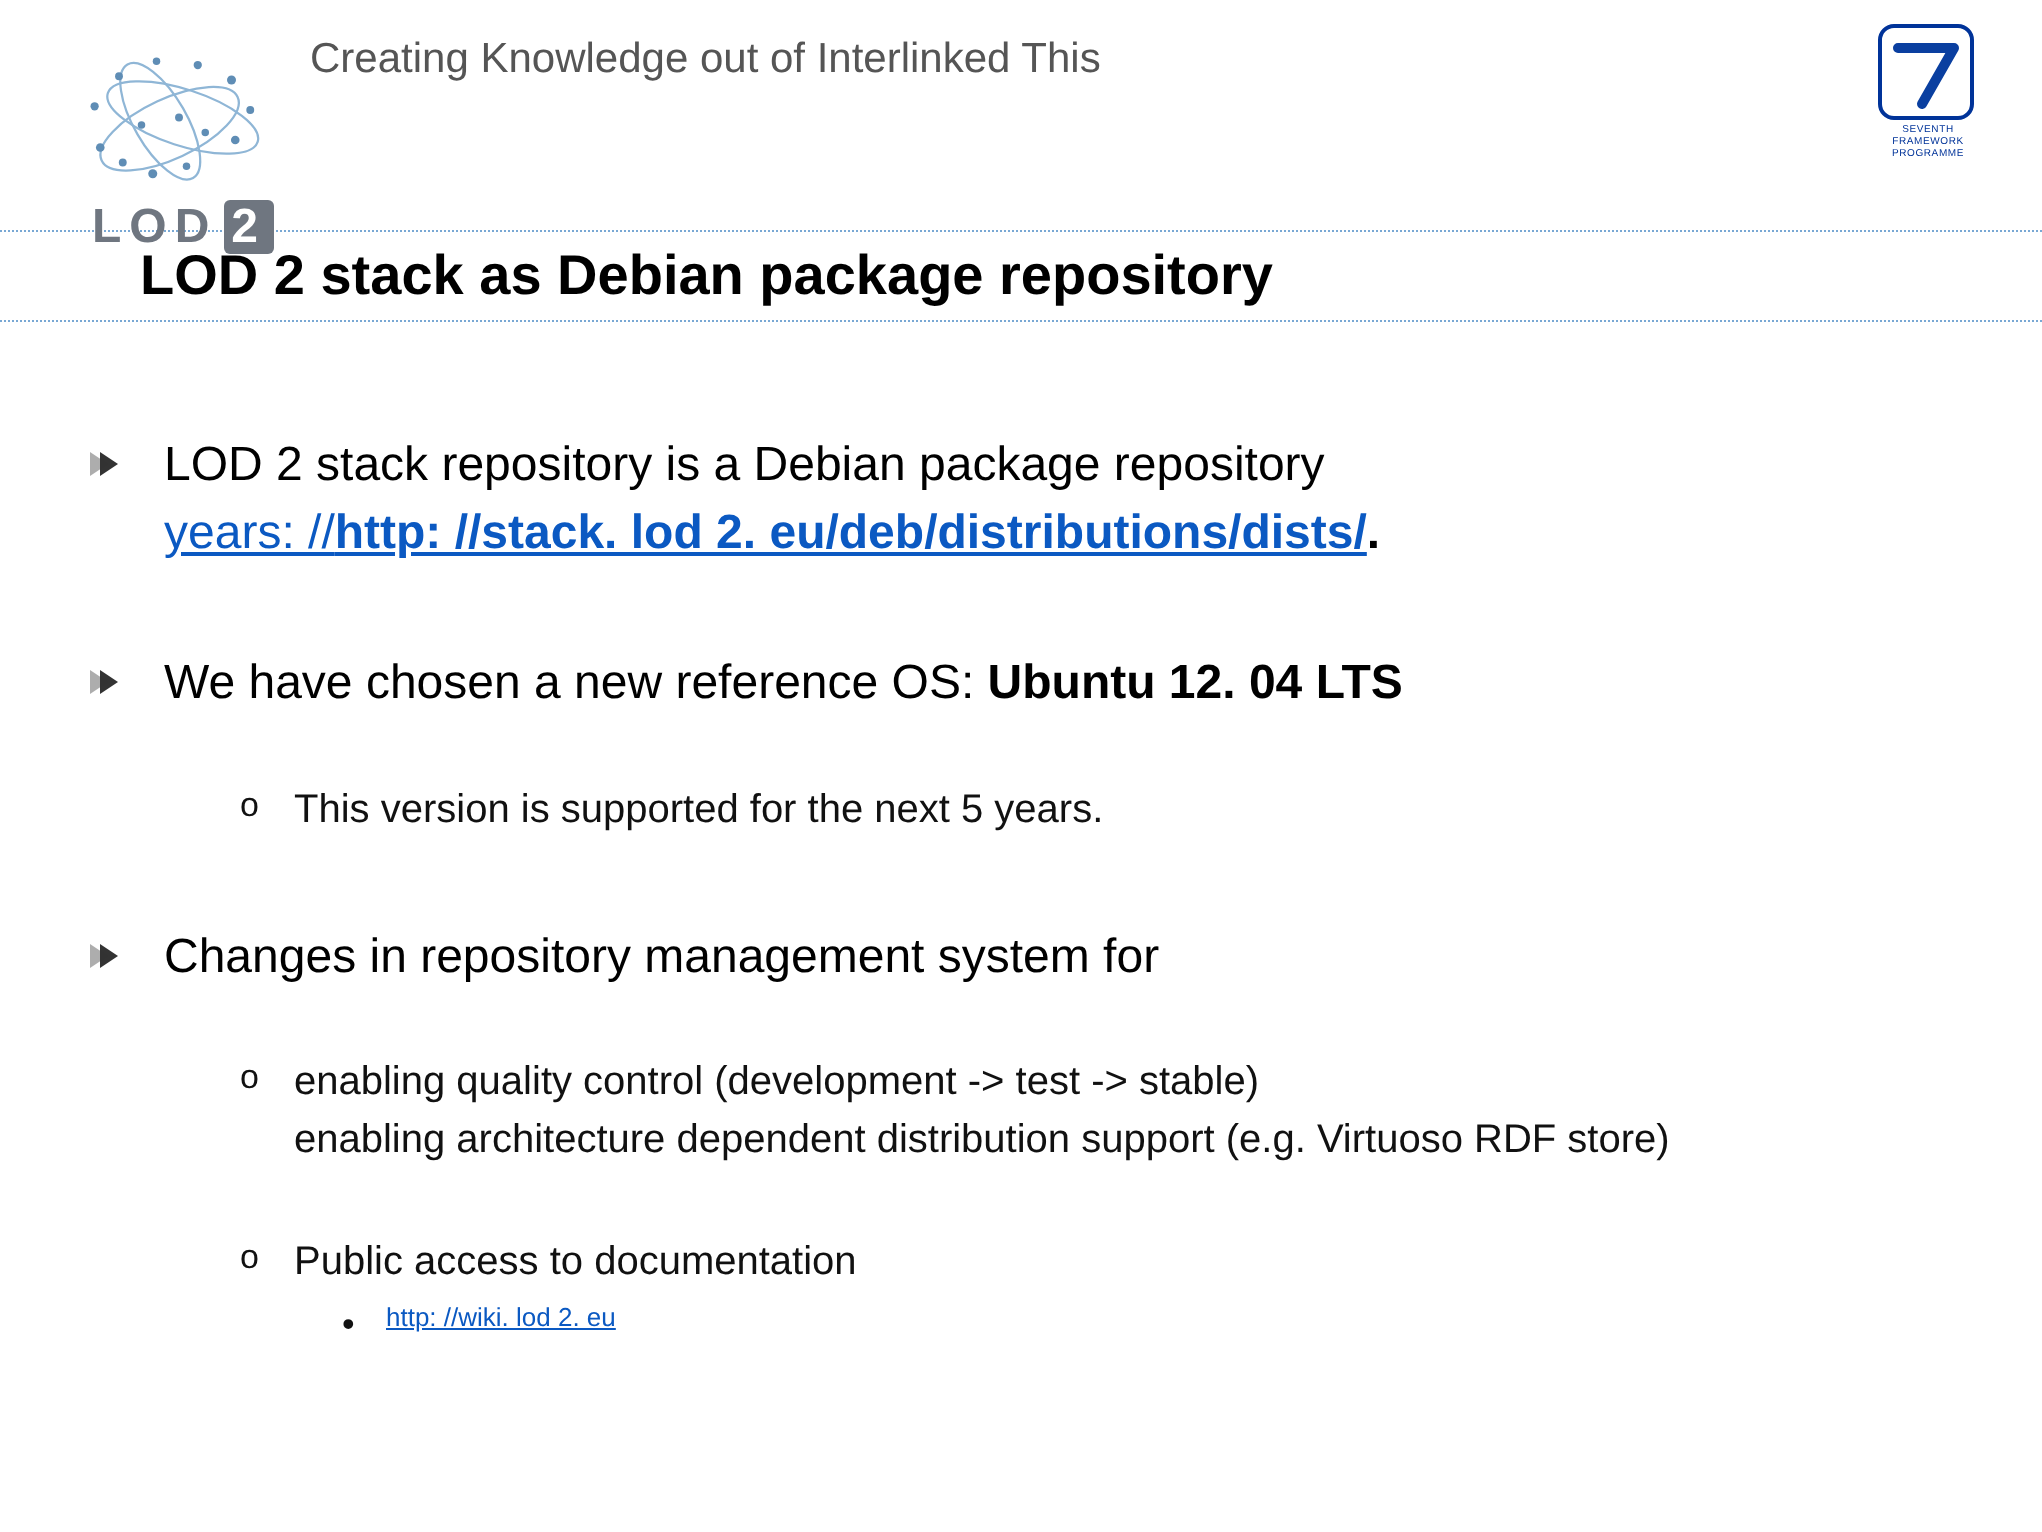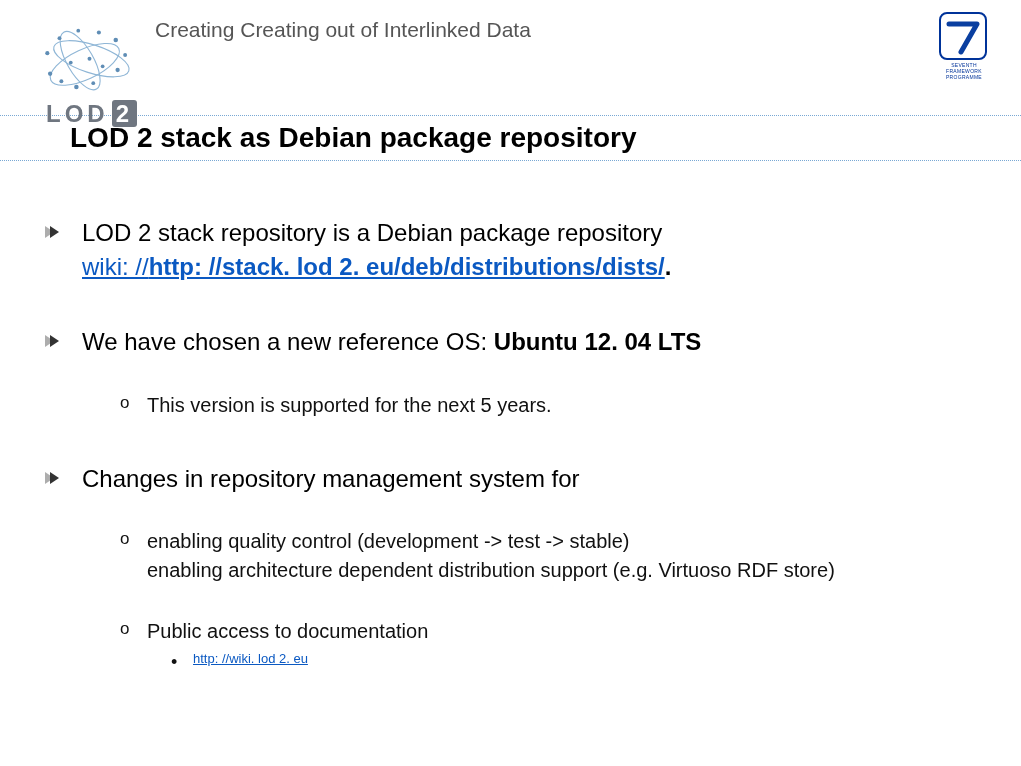--- a/index.html
+++ b/index.html
@@ -28,21 +28,21 @@
   ul.sub > li { position: relative; padding-left: 65px; font-size: 20px; line-height: 1.45; margin-bottom: 6px; font-family: Liberation Sans, sans-serif; color:#111;margin-top:32px;}
   ul.sub > li::before { content: "o"; position: absolute; left: 38px; top: 0; font-size: 17px; color:#111; }
   ul.sub2 { list-style: none; margin-top: 4px; }
   ul.sub2 > li { position: relative; padding-left: 46px; font-size: 13px; line-height: 1.4; }
   ul.sub2 > li::before { content: "•"; position: absolute; left: 24px; top: 0; font-size: 18px; }
 </style>
 </head>
 <body>
 
 <div class="header">
-  <div class="header-title">Creating Creating out of Interlinked Data</div>
+  <div class="header-title">Creating Knowledge out of Interlinked This</div>
   <div class="logo-lod2">
     <div class="knot">
       <svg viewBox="0 0 120 80">
         <g fill="none" stroke="#8fb6d6" stroke-width="1.2">
           <ellipse cx="55" cy="42" rx="40" ry="16" transform="rotate(-25 55 42)"></ellipse>
           <ellipse cx="62" cy="36" rx="42" ry="15" transform="rotate(18 62 36)"></ellipse>
           <ellipse cx="50" cy="38" rx="35" ry="14" transform="rotate(60 50 38)"></ellipse>
         </g>
         <g fill="#5f8db5">
           <circle cx="18" cy="52" r="2.3"></circle>
@@ -78,21 +78,21 @@
 
 <div class="title-bar">
   <h1>LOD 2 stack as Debian package repository</h1>
 </div>
 
 <div class="content">
   <ul class="main">
 
     <li>
       <span>LOD 2 stack repository is a Debian package repository </span><br>
-      <a href="#" class="link"><span>wiki: //</span><span class="link-bold">http: //stack. lod 2. eu/deb/distributions/dists/</span></a><span class="bold">.</span>
+      <a href="#" class="link"><span>years: //</span><span class="link-bold">http: //stack. lod 2. eu/deb/distributions/dists/</span></a><span class="bold">.</span>
     </li>
 
     <li>
       <span>We have chosen a new reference OS: </span><span class="bold">Ubuntu 12. 04 LTS</span>
       <ul class="sub">
         <li>This version is supported for the next 5 years.</li>
       </ul>
     </li>
 
     <li>

